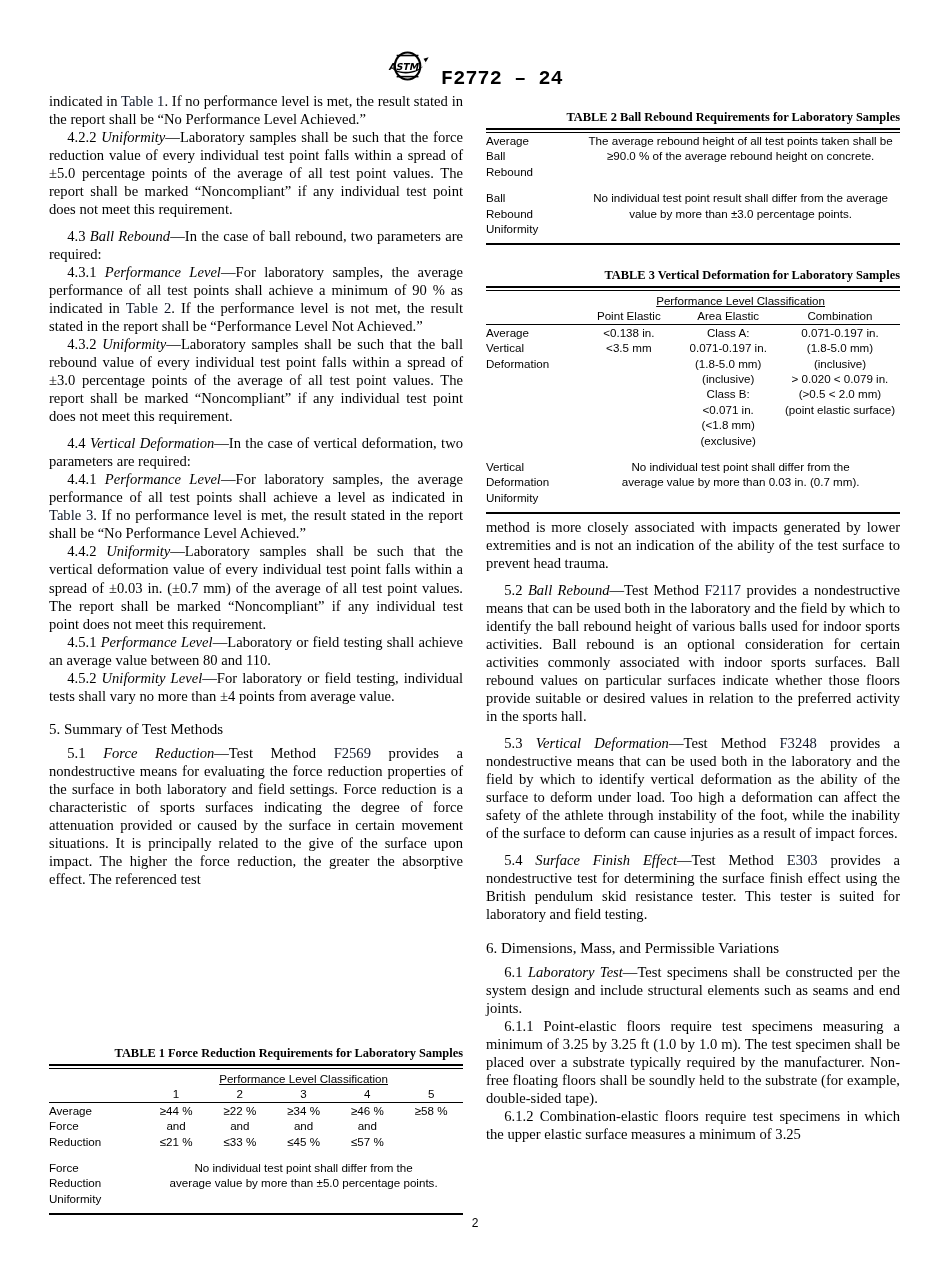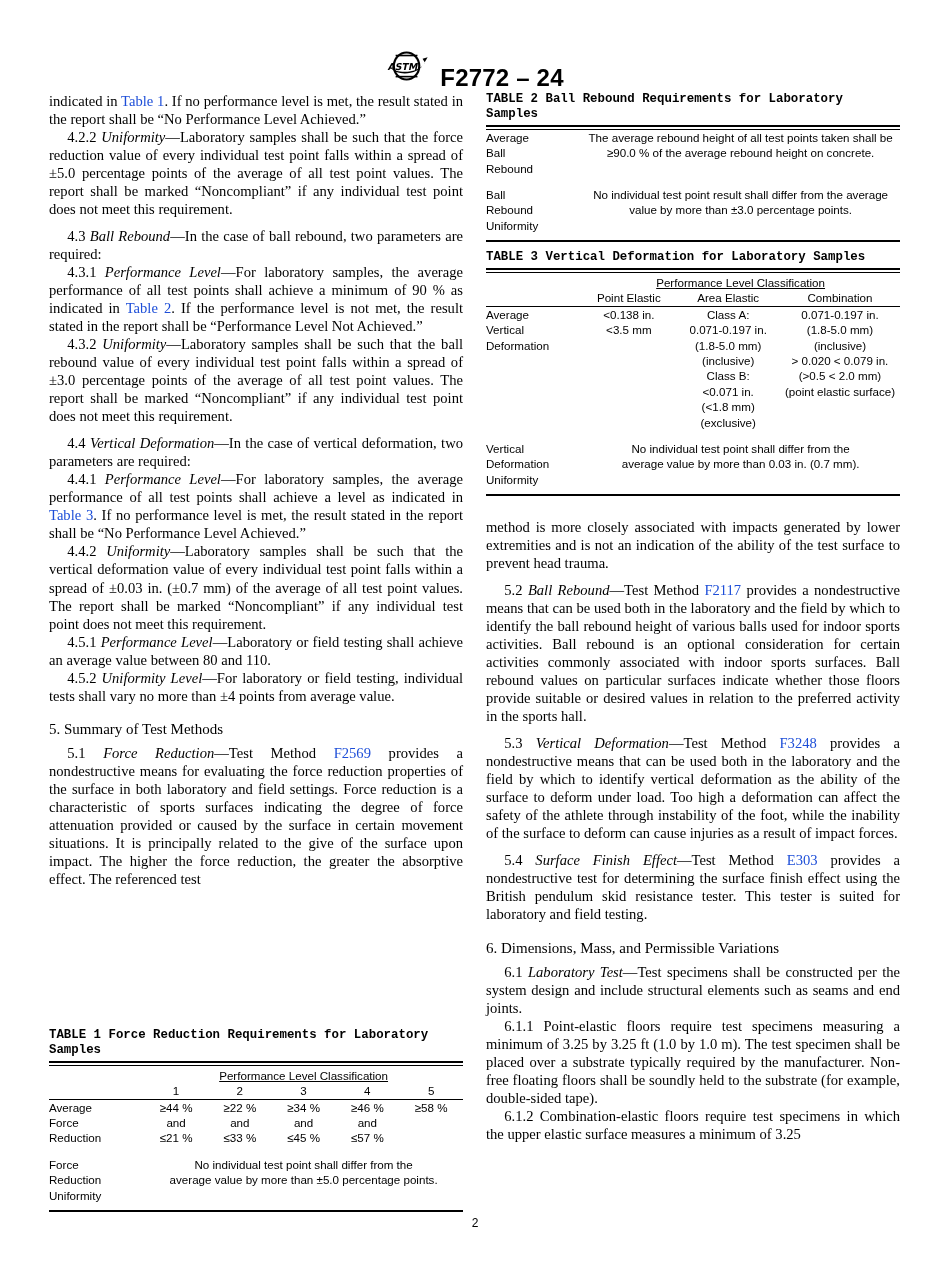--- a/index.html
+++ b/index.html
@@ -27,23 +27,23 @@
     align-items: center;
     justify-content: center;
     gap: 10px;
   }
   .astm-logo {
     width: 44px;
     height: 32px;
     display: block;
   }
   .doc-designation {
-    font-family: Liberation Sans, sans-serif;
+    font-family: Liberation Mono, monospace;
     font-weight: bold;
-    font-size: 24px;
+    font-size: 20px;
     letter-spacing: 0.2px;
     white-space: nowrap;
     margin-top: 24px;
   }
 
   
   .col {
     position: absolute;
     width: 414px;
     font-size: 14.6px;
@@ -57,40 +57,41 @@
   p.body {
     margin: 0;
     text-indent: 1.25em;
     hyphens: auto;
     -webkit-hyphens: auto;
   }
   p.body.noindent { text-indent: 0; }
   p.gap-before { margin-top: 0.62em; }
 
   .it { font-style: italic; }
-  .ref { color: #1d4ed8; }
+  .ref { color: #0f172a; }
 
   h2.section {
     margin: 0;
     font-size: 15px;
     font-weight: normal;
     font-family: "Liberation Serif", "DejaVu Serif", serif;
     text-align: left;
   }
   h2.section.spaced { margin-top: 1.05em; margin-bottom: 0.32em; }
 
   
   .tbl-wrap { width: 414px; }
   .tbl-title {
-    font-family: Liberation Mono, monospace;
+    font-family: Liberation Serif, serif;
     font-weight: bold;
     font-size: 12.4px;
-    text-align: left;
+    text-align: right;
     margin-bottom: 3px;
     line-height: 1.2;
+    margin-top: 18px;
   }
   table.astm {
     width: 100%;
     border-collapse: collapse;
     font-family: "Liberation Sans", "DejaVu Sans", sans-serif;
     font-size: 11.6px;
     line-height: 1.33;
   }
   table.astm td, table.astm th {
     padding: 0;

